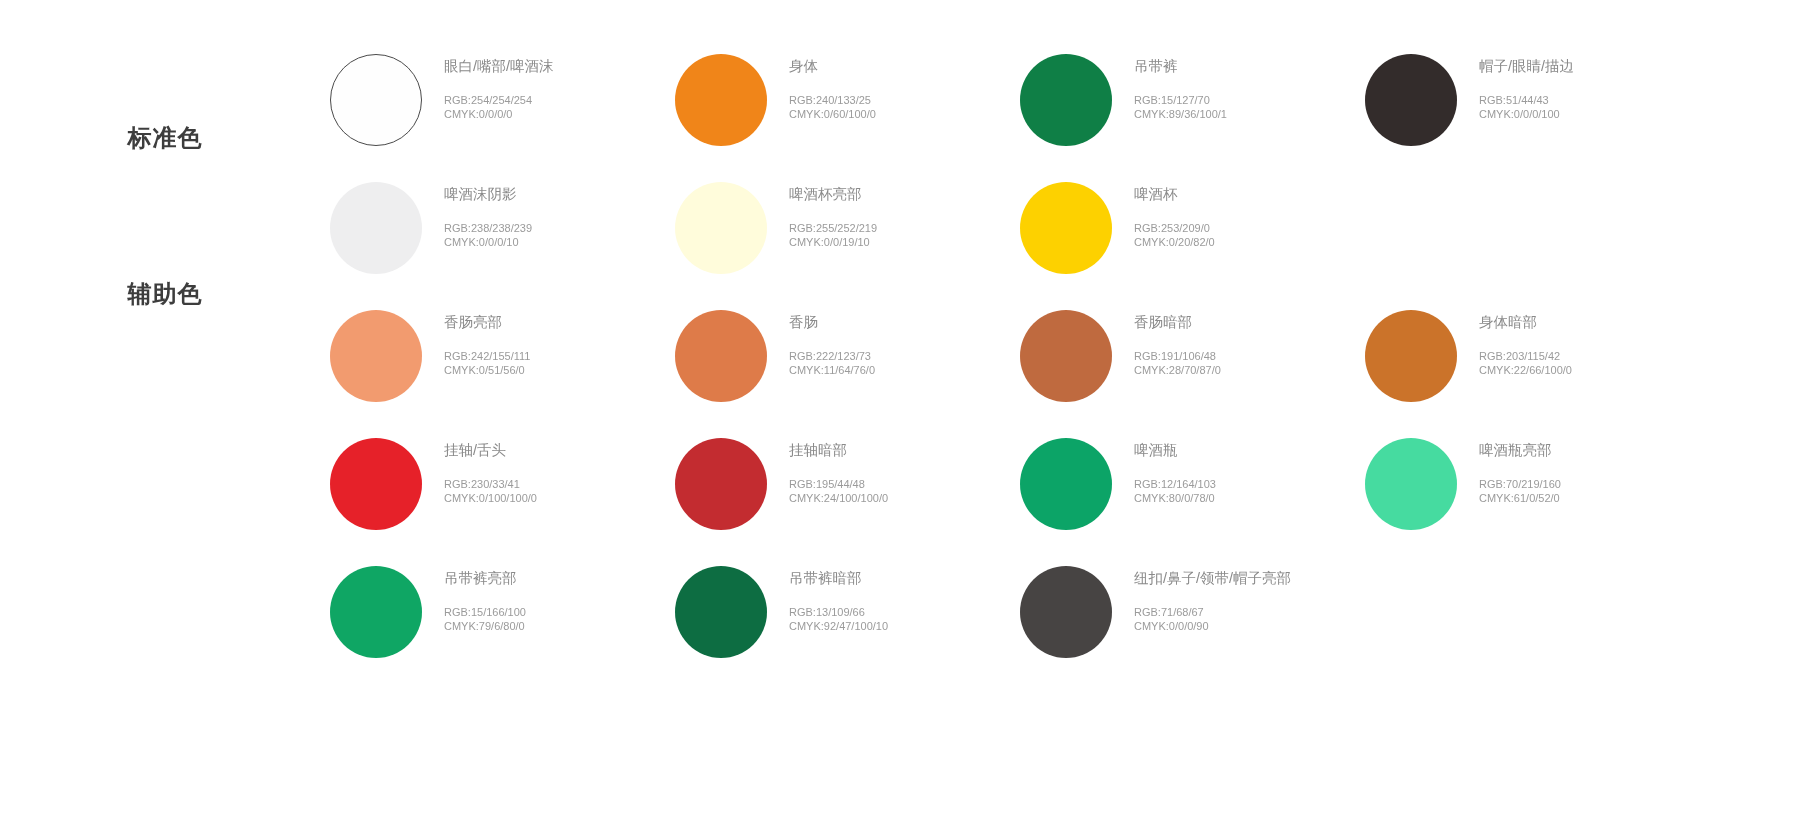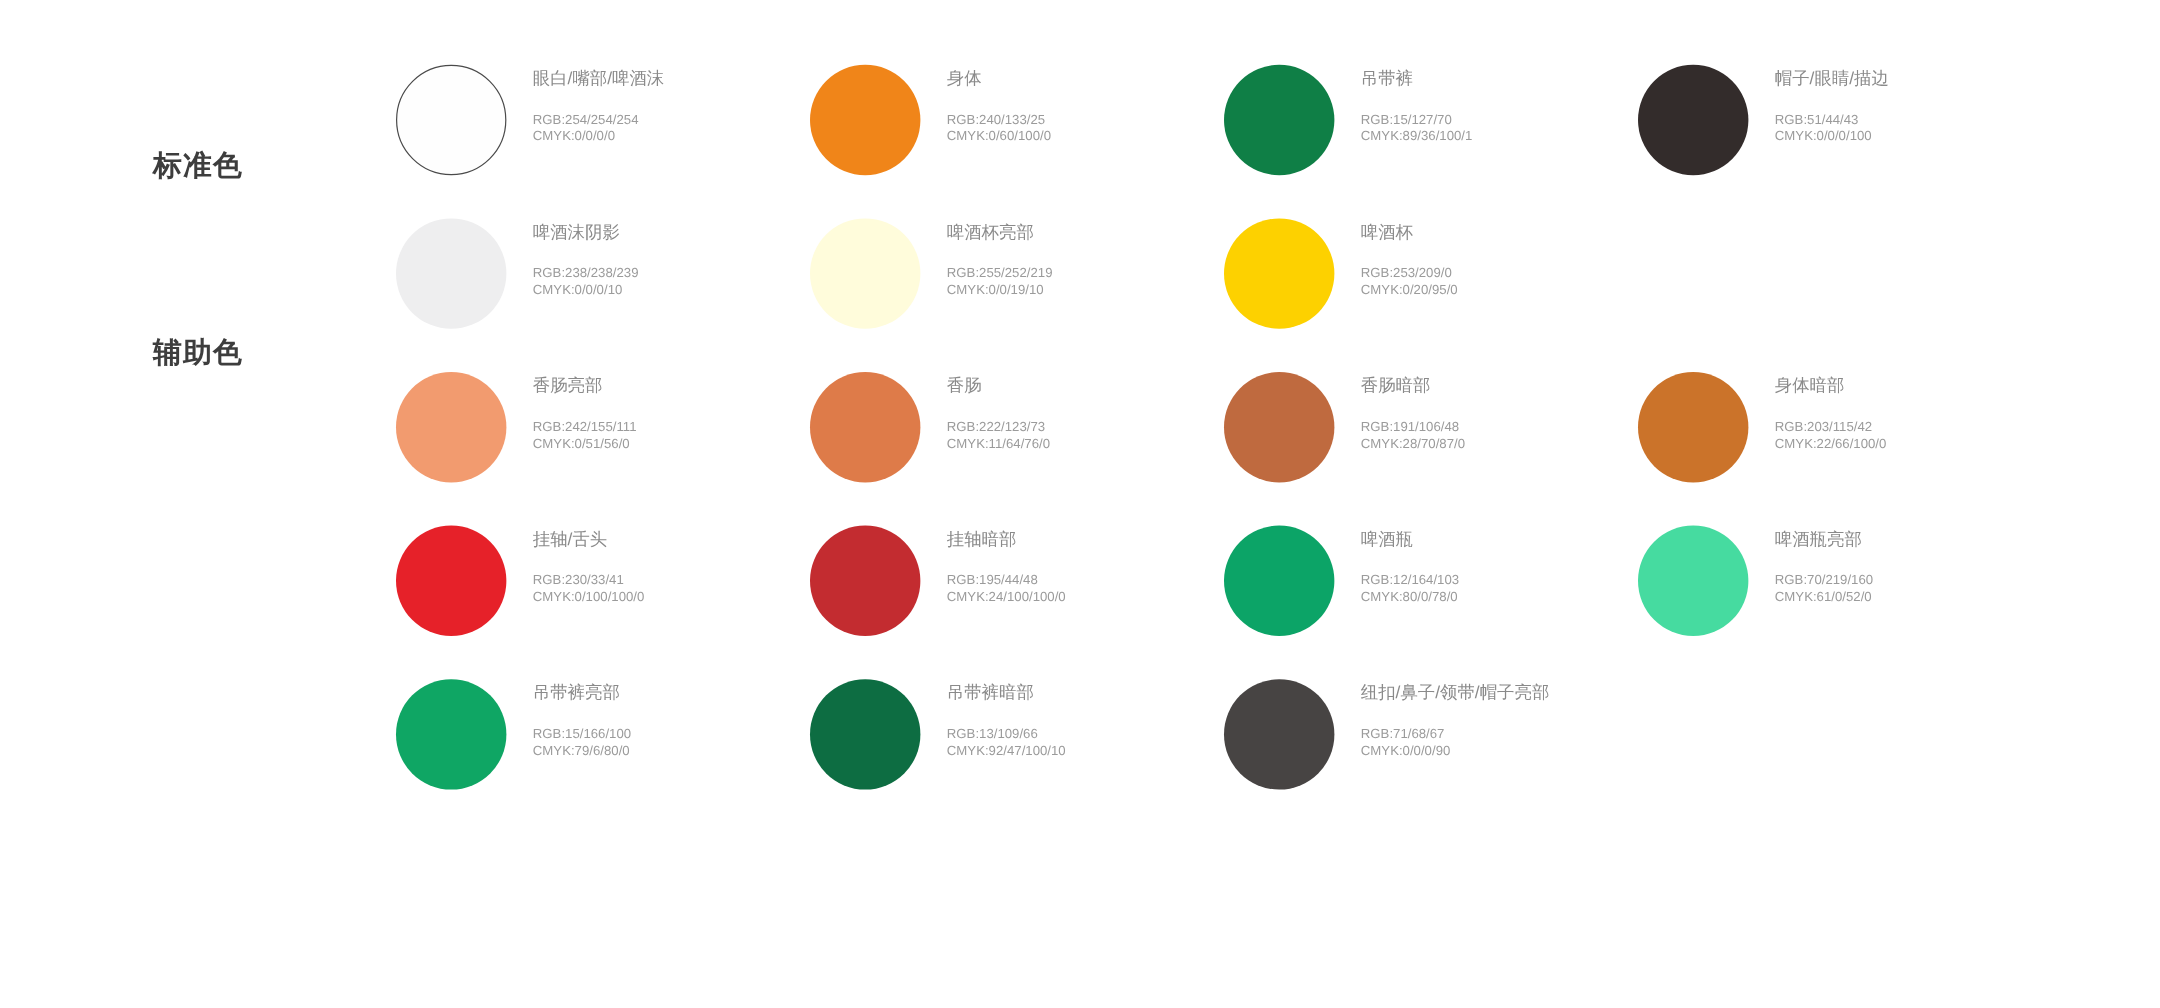--- a/index.html
+++ b/index.html
@@ -161,21 +161,21 @@
             <div class="swatch-title">啤酒杯亮部</div>
             <div class="swatch-code">RGB:255/252/219</div>
             <div class="swatch-code">CMYK:0/0/19/10</div>
           </div>
         </div>
         <div class="swatch-cell">
           <div class="swatch-disc" style="background: rgb(253, 209, 0);"></div>
           <div class="swatch-meta">
             <div class="swatch-title">啤酒杯</div>
             <div class="swatch-code">RGB:253/209/0</div>
-            <div class="swatch-code">CMYK:0/20/95/0</div>
+            <div class="swatch-code">CMYK:0/20/82/0</div>
           </div>
         </div>
       </div>
       <div class="row">
         <div class="swatch-cell">
           <div class="swatch-disc" style="background: rgb(242, 155, 111);"></div>
           <div class="swatch-meta">
             <div class="swatch-title">香肠亮部</div>
             <div class="swatch-code">RGB:242/155/111</div>
             <div class="swatch-code">CMYK:0/51/56/0</div>

